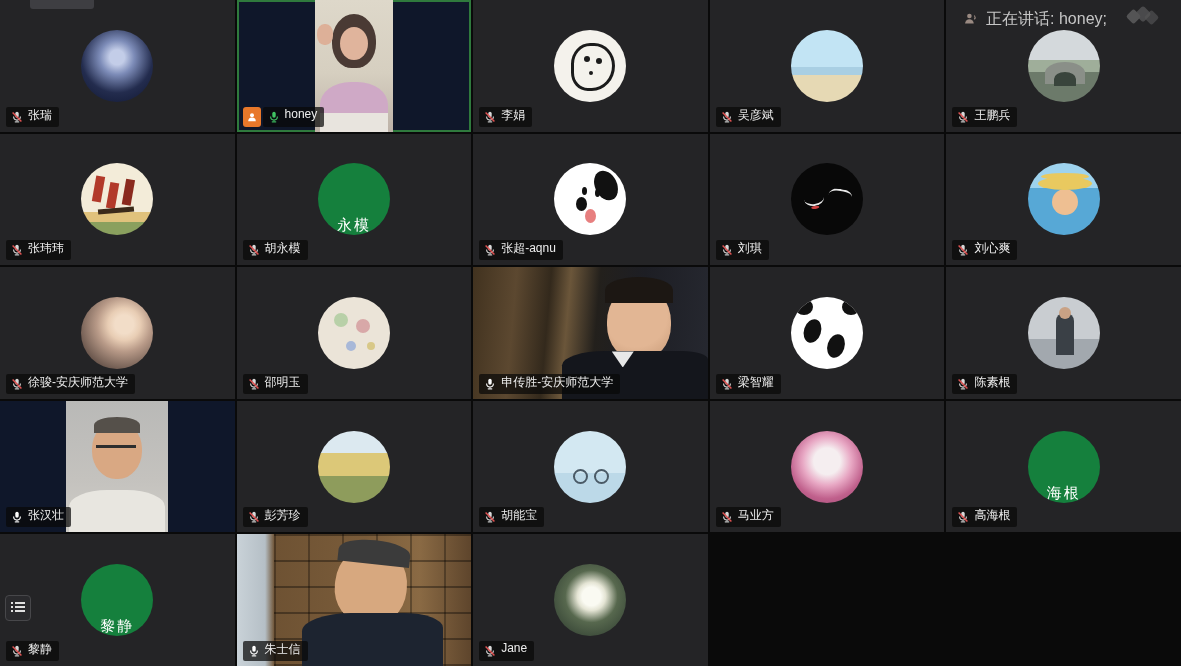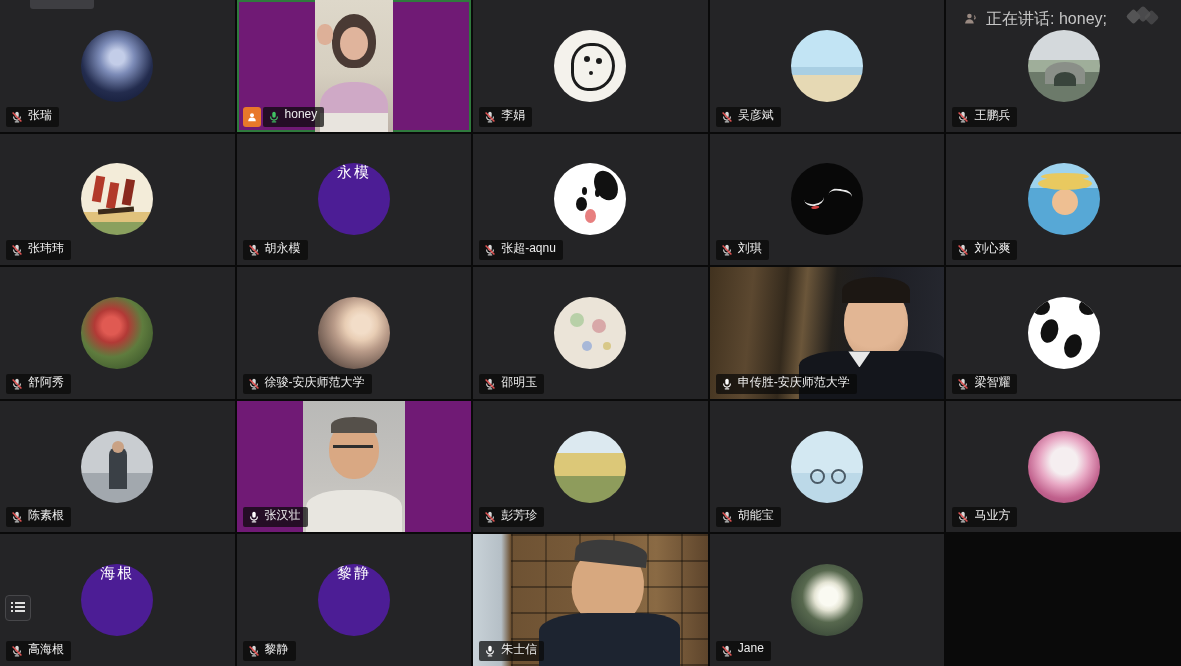--- a/index.html
+++ b/index.html
@@ -2,27 +2,27 @@
 <html><head>
 <meta charset="utf-8">
 <style>
   html,body{margin:0;padding:0;background:#000;}
   .stage{position:relative;width:1181px;height:666px;background:#0a0a0a;overflow:hidden;
          font-family:"Liberation Sans","DejaVu Sans",sans-serif;}
   #grid{position:absolute;inset:0;display:grid;grid-template-columns:repeat(5,1fr);
         grid-template-rows:repeat(5,1fr);gap:2px;background:#0a0a0a;}
   .tile{position:relative;background:#242426;overflow:hidden;}
   .tile.speaking{box-shadow:inset 0 0 0 2px #2f7a3d;background:#0d0d0d;}
-  .tile.vidtile{background:#701a75;}
+  .tile.vidtile{background:#0f172a;}
 
   
   .av{position:absolute;left:50%;top:50%;width:72px;height:72px;border-radius:50%;
       transform:translate(-50%,-50%);overflow:hidden;}
   .av::before,.av::after{content:"";position:absolute;}
-  .av-initials{background:#4c1d95;display:flex;align-items:flex-start;justify-content:center;}
+  .av-initials{background:#15803d;display:flex;align-items:flex-end;justify-content:center;}
   .av-initials span{color:#fff;font-size:15px;letter-spacing:2px;}
   .av-singer{background:radial-gradient(circle at 50% 38%,#c3cde8 0 13%,#7d8cb8 30%,#232c4e 62%,#0e1530 100%);}
   .av-sketch{background:#f4f2ec;}
   .av-sketch::before{left:17px;top:13px;width:38px;height:42px;border:3px solid #1b1b1b;border-radius:48% 52% 58% 42%;}
   .av-sketch::after{left:30px;top:26px;width:6px;height:6px;background:#1b1b1b;border-radius:50%;box-shadow:12px 2px 0 0 #1b1b1b,4px 14px 0 -1px #1b1b1b;}
   .av-beach{background:linear-gradient(180deg,#c2e4f4 0 52%,#a9cfe3 52% 62%,#e6d9b4 62% 100%);}
   .av-calligraphy{background:linear-gradient(180deg,#f3ecd9 0 68%,#e0c27c 68% 82%,#8aa05e 82% 100%);}
   .av-calligraphy::before{left:13px;top:13px;width:9px;height:26px;background:#b23a2a;transform:rotate(10deg);
       box-shadow:15px 4px 0 0 #b23a2a,30px -2px 0 0 #8a2a1e;}
   .av-calligraphy::after{left:17px;top:45px;width:36px;height:5px;background:#3a2a1a;transform:rotate(-5deg);}
@@ -293,37 +293,20 @@
                 <line x1="6" y1="9.2" x2="6" y2="10.6" stroke="#d8d8d8" stroke-width="1.1"></line>
                 <line x1="3.8" y1="10.9" x2="8.2" y2="10.9" stroke="#d8d8d8" stroke-width="1.1"></line>
                 <line x1="1.6" y1="1.4" x2="10.4" y2="10.4" stroke="#e05252" stroke-width="1.5"></line>
               </svg>
             </span>
             <span class="pname">刘心爽</span>
           </span>
         </div>
       </div>
       <div class="tile">
-        <div class="av av-flowers"></div>
-        <div class="tag">
-          <span class="tagbox">
-            <span class="mic">
-              <svg width="12" height="12" viewBox="0 0 12 12">
-                <rect x="4.3" y="0.8" width="3.4" height="6" rx="1.7" fill="#d8d8d8"></rect>
-                <path d="M2.6 5.6a3.4 3.4 0 0 0 6.8 0" fill="none" stroke="#d8d8d8" stroke-width="1.1"></path>
-                <line x1="6" y1="9.2" x2="6" y2="10.6" stroke="#d8d8d8" stroke-width="1.1"></line>
-                <line x1="3.8" y1="10.9" x2="8.2" y2="10.9" stroke="#d8d8d8" stroke-width="1.1"></line>
-                <line x1="1.6" y1="1.4" x2="10.4" y2="10.4" stroke="#e05252" stroke-width="1.5"></line>
-              </svg>
-            </span>
-            <span class="pname">舒阿秀</span>
-          </span>
-        </div>
-      </div>
-      <div class="tile">
         <div class="av av-motherbaby"></div>
         <div class="tag">
           <span class="tagbox">
             <span class="mic">
               <svg width="12" height="12" viewBox="0 0 12 12">
                 <rect x="4.3" y="0.8" width="3.4" height="6" rx="1.7" fill="#d8d8d8"></rect>
                 <path d="M2.6 5.6a3.4 3.4 0 0 0 6.8 0" fill="none" stroke="#d8d8d8" stroke-width="1.1"></path>
                 <line x1="6" y1="9.2" x2="6" y2="10.6" stroke="#d8d8d8" stroke-width="1.1"></line>
                 <line x1="3.8" y1="10.9" x2="8.2" y2="10.9" stroke="#d8d8d8" stroke-width="1.1"></line>
                 <line x1="1.6" y1="1.4" x2="10.4" y2="10.4" stroke="#e05252" stroke-width="1.5"></line>

